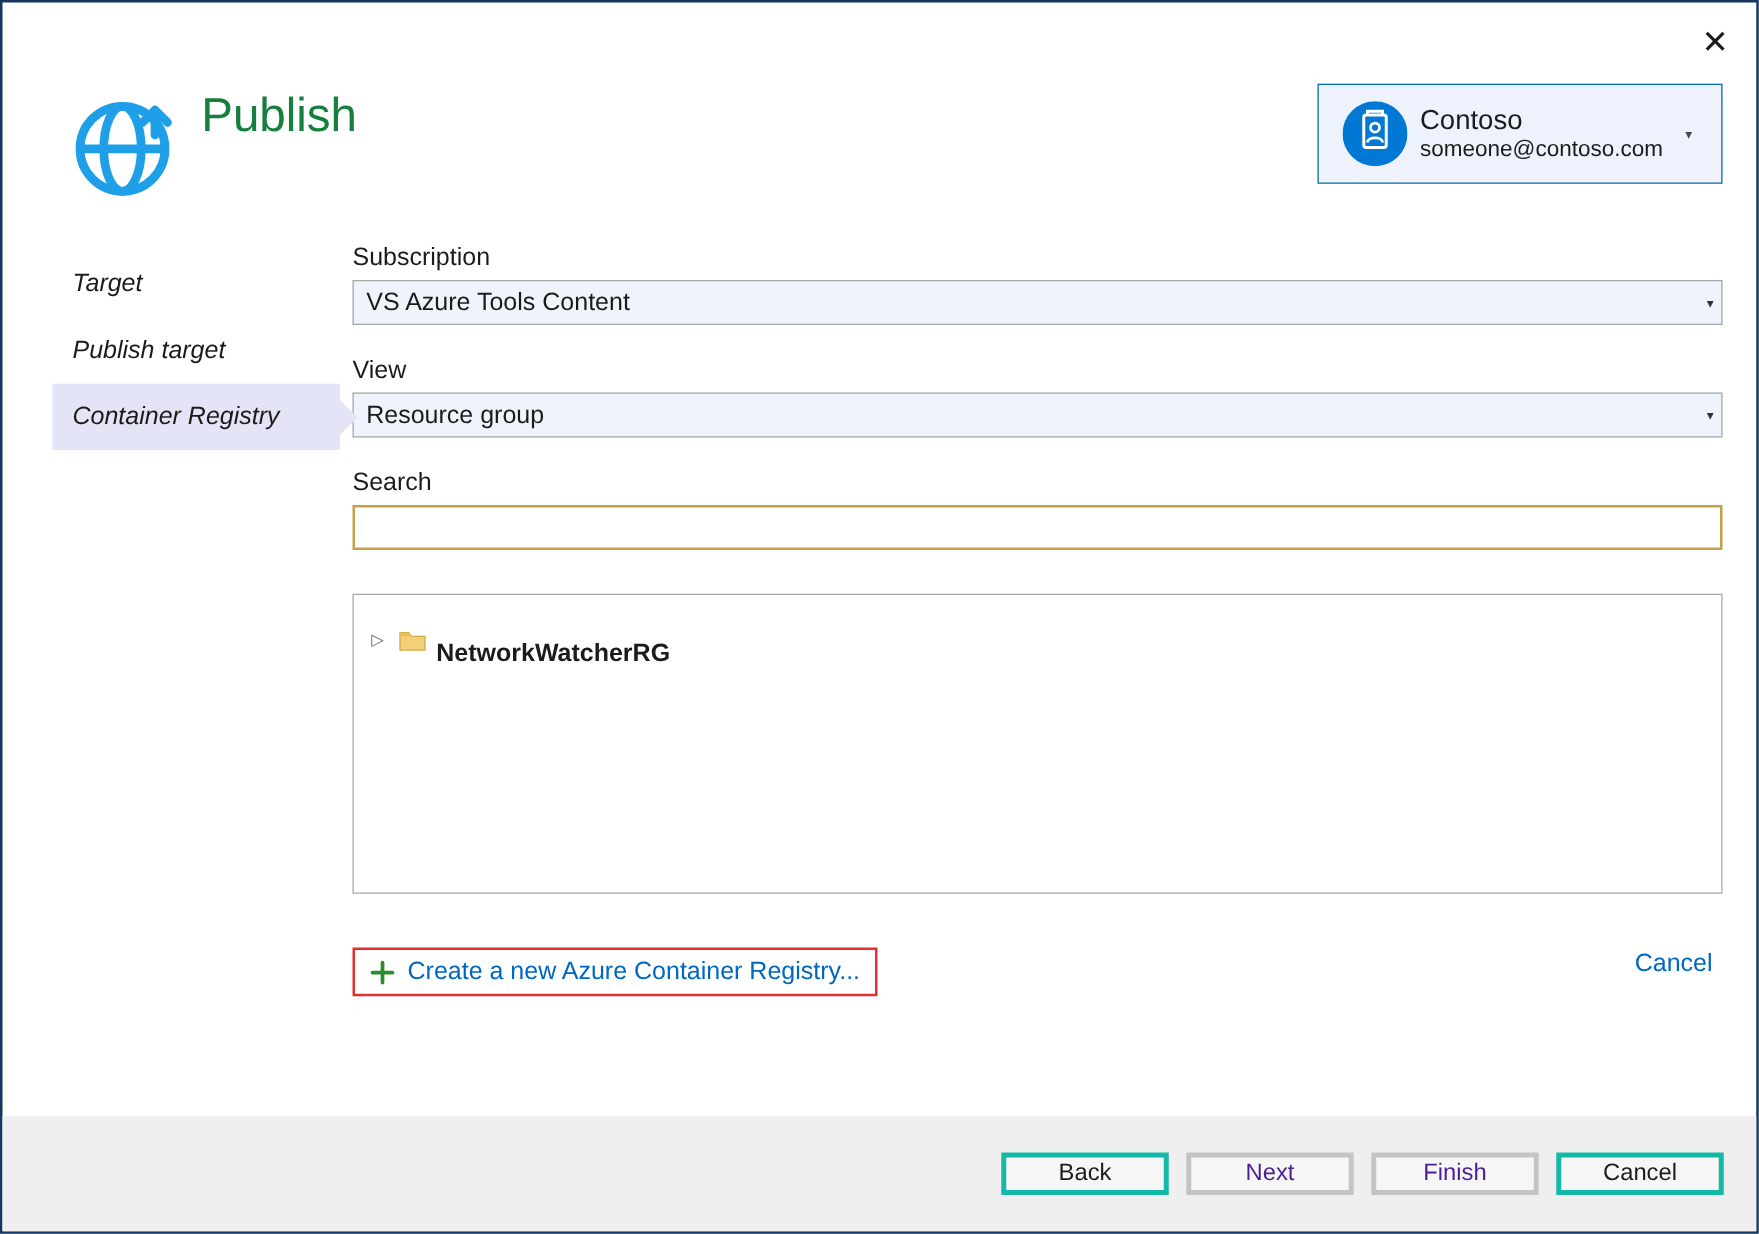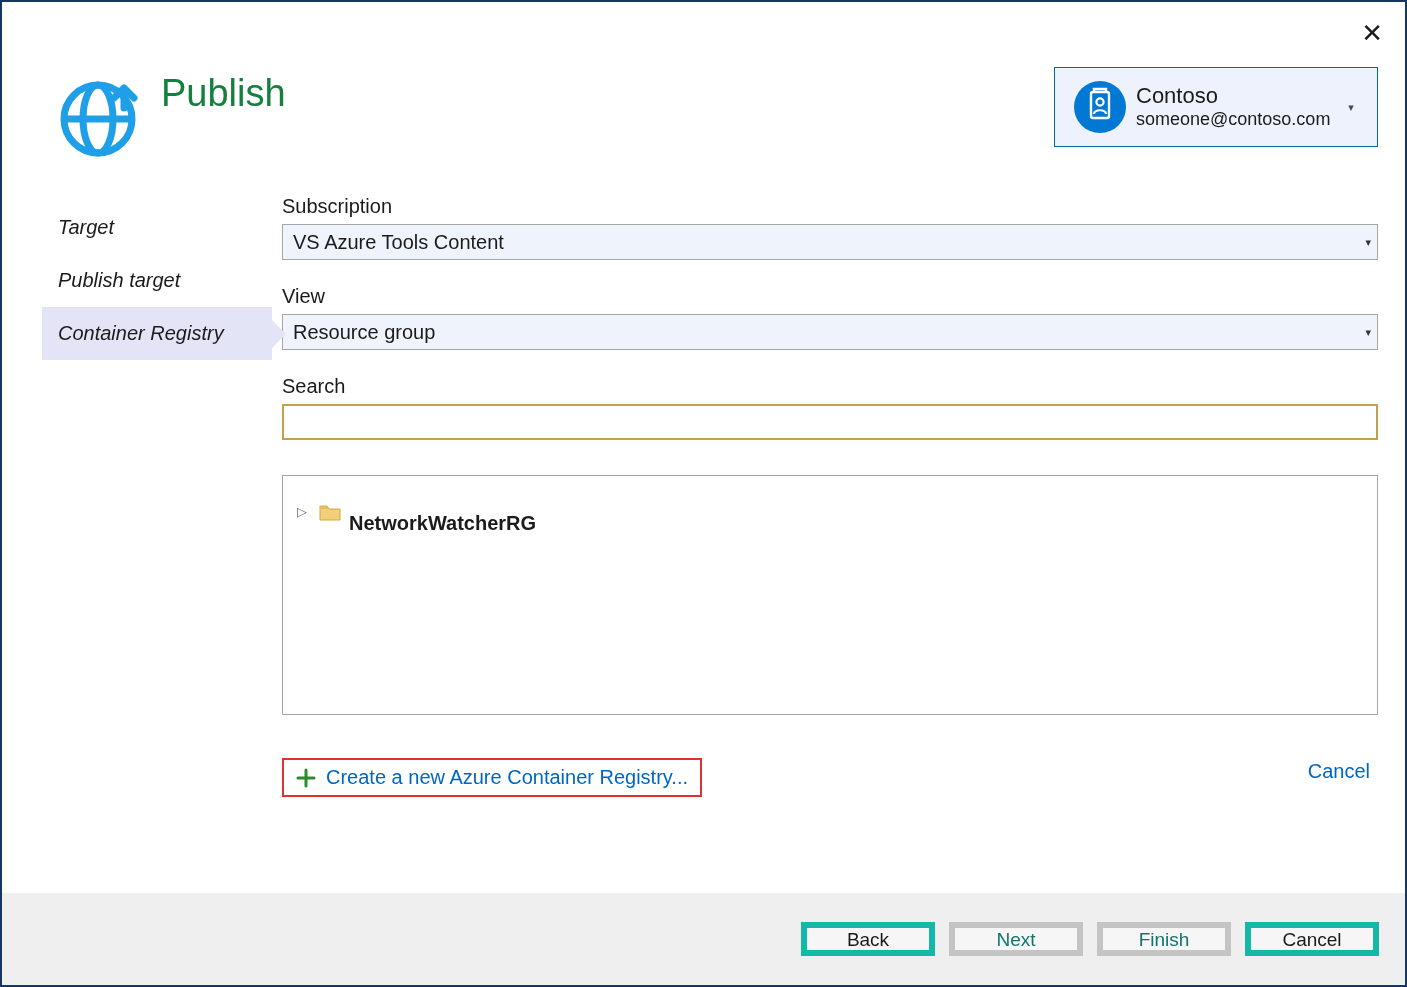--- a/index.html
+++ b/index.html
@@ -210,26 +210,26 @@
     align-items: center;
     justify-content: flex-end;
     gap: 14px;
     padding-right: 26px;
   }
   .footer button {
     width: 134px;
     height: 34px;
     font-size: 19px;
     background: #f6f6f6;
-    border: 6px solid #14b8a6;
+    border: 4px solid #14b8a6;
     cursor: pointer;
     color: #1b1b1b;
   }
   .footer button:disabled {
-    color: #0f766e;
+    color: #4c1d95;
     border-color: #c4c4c4;
     cursor: default;
     text-align: center;
   }
 </style>
 </head>
 <body>
 
 <div class="window">
 

